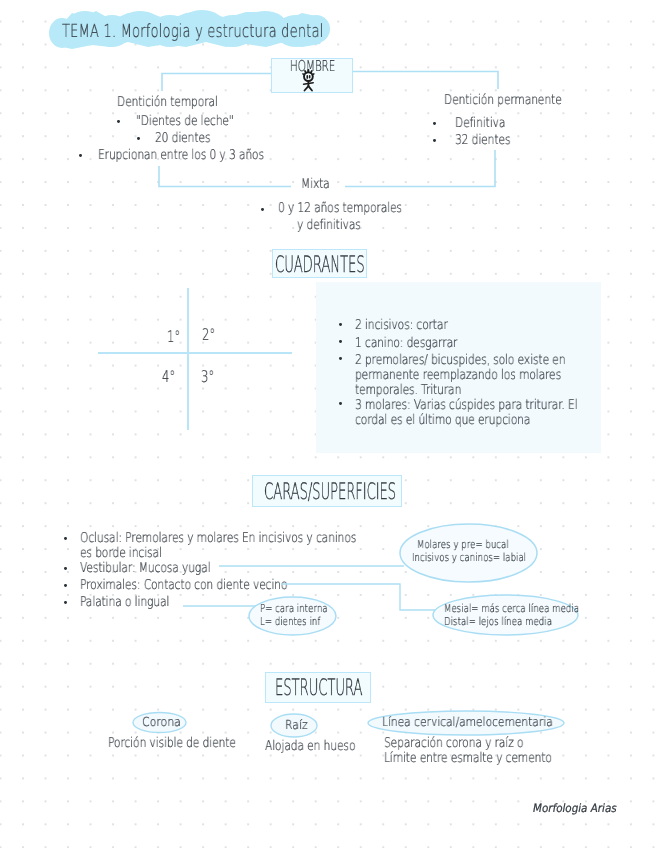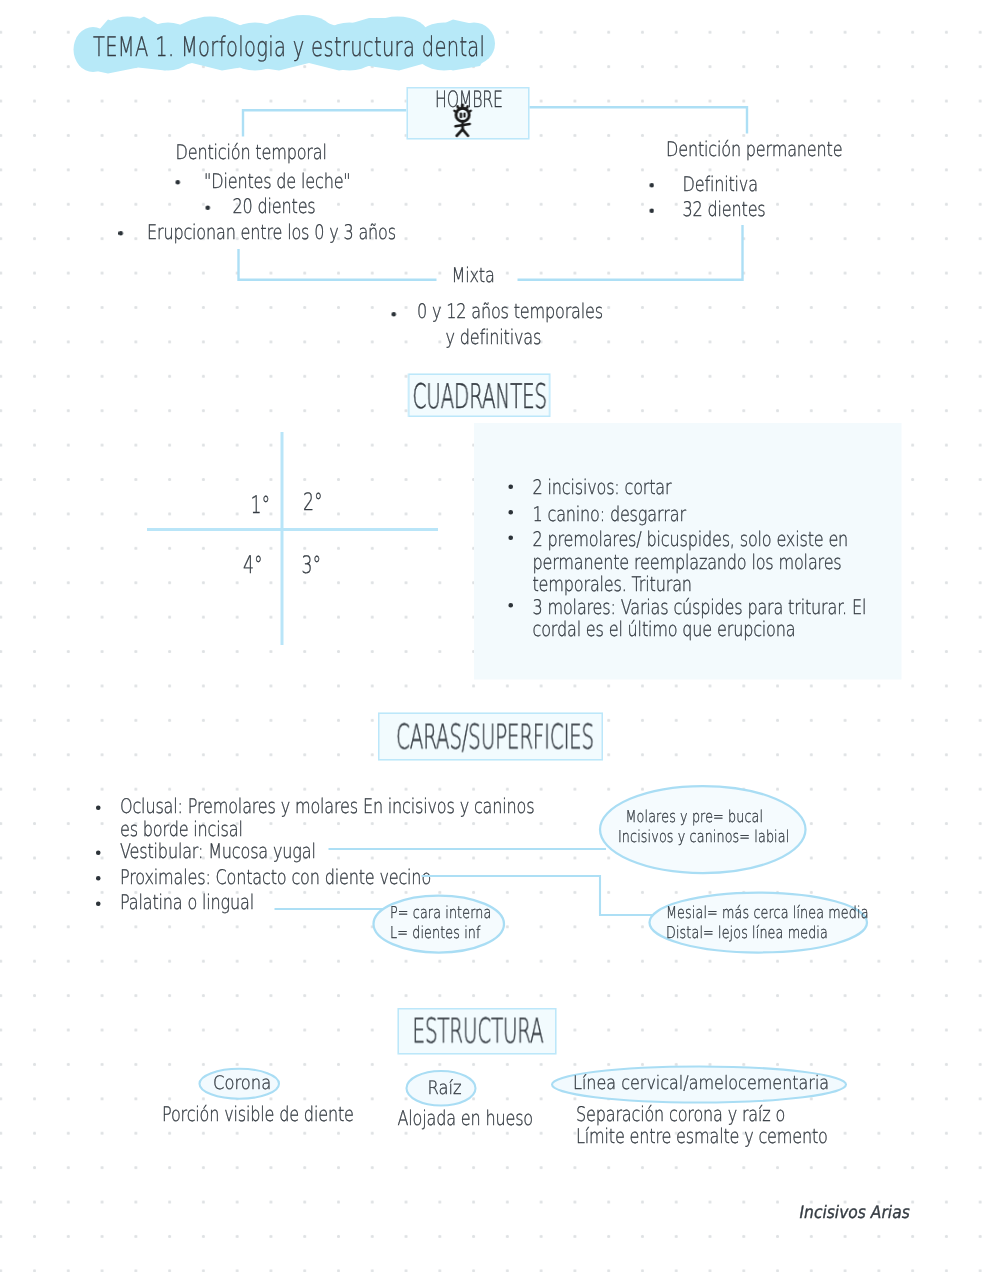--- a/index.html
+++ b/index.html
@@ -170,14 +170,14 @@
     </g>
   </svg>
   <div class="hw" style="left:142px;top:714px;font-size:12.4px;transform:scaleX(0.88);">Corona</div>
   <div class="hw body" style="left:108px;top:736px;">Porción visible de diente</div>
   <div class="hw" style="left:285px;top:717px;font-size:12.4px;transform:scaleX(0.88);">Raíz</div>
   <div class="hw body" style="left:265px;top:739px;">Alojada en hueso</div>
   <div class="hw" style="left:382px;top:714px;font-size:12.4px;transform:scaleX(0.86);">Línea cervical/amelocementaria</div>
   <div class="hw body" style="left:384px;top:736px;">Separación corona y raíz o</div>
   <div class="hw body" style="left:384px;top:751px;">Límite entre esmalte y cemento</div>
 
-  <div class="hw" style="left:533px;top:801px;font-size:11.5px;font-style:italic;">Incisivos Arias</div>
+  <div class="hw" style="left:533px;top:801px;font-size:11.5px;font-style:italic;">Morfologia Arias</div>
 </div>
 
 </body></html>

